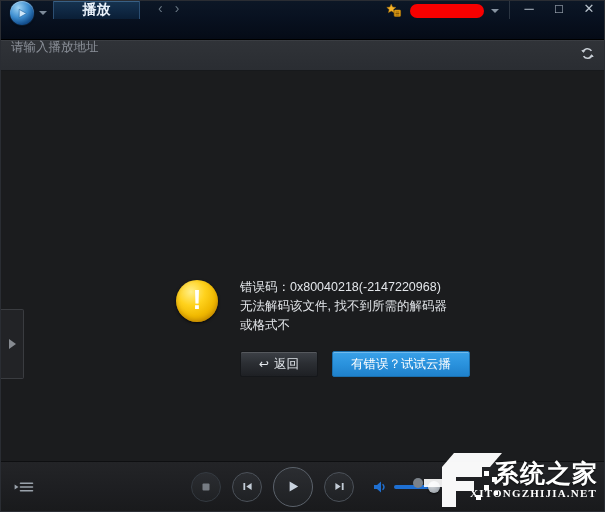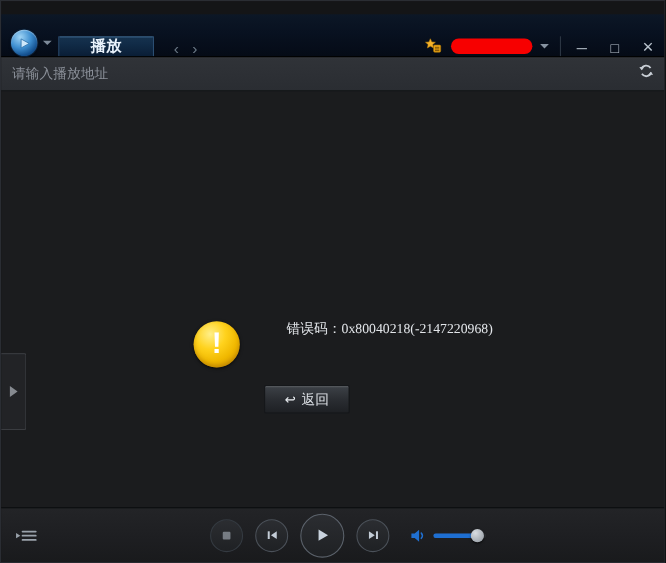--- a/index.html
+++ b/index.html
@@ -15,23 +15,22 @@
     box-sizing:border-box;
     border:1px solid #2a2d33;
     display:flex;flex-direction:column;
     overflow:hidden;
   }
 
   
   .titlebar{
     position:relative;height:38px;flex:0 0 38px;
     background:linear-gradient(180deg,#0c1726 0%,#081120 45%,#050b16 100%);
-    display:flex;align-items:flex-end;
+    display:flex;align-items:flex-start;
     border-bottom:1px solid #000;
-    margin-top:12px;
   }
   .logo-wrap{
     display:flex;align-items:center;padding:0 6px 0 9px;gap:5px;
   }
   .logo{
     width:24px;height:24px;border-radius:50%;
     background:radial-gradient(circle at 35% 28%, #9fd4f5 0%, #3f8fd0 42%, #14508f 72%, #0a2c55 100%);
     box-shadow:0 0 0 1px #0a1a2e,0 1px 2px rgba(0,0,0,.8), inset 0 1px 1px rgba(255,255,255,.35);
     display:flex;align-items:center;justify-content:center;
   }
@@ -71,21 +70,21 @@
   .winbtns{display:flex;align-items:stretch;}
   .winbtn{
     width:30px;display:flex;align-items:center;justify-content:center;
     color:#b9c3cd;font-size:13px;cursor:default;
   }
 
   
   .addressbar{
     height:30px;flex:0 0 30px;
     background:linear-gradient(180deg,#303338 0%,#2a2d32 100%);
-    display:flex;align-items:center;
+    display:flex;align-items:flex-start;
     border-bottom:1px solid #17191c;
     box-shadow:inset 0 1px 0 rgba(255,255,255,.05);
   }
   .addr-input{
     flex:1;background:transparent;border:0;outline:none;
     color:#9aa0a8;font-size:12.5px;padding:0 10px;
     font-family:"Liberation Sans","DejaVu Sans",sans-serif;
   }
   .addr-input::placeholder{color:#8b9099;}
   .refresh-btn{
@@ -119,22 +118,21 @@
     display:flex;align-items:center;justify-content:center;
     margin-top:4px;
   }
   .warn-icon .bang{
     color:#fff;font-size:27px;font-weight:bold;line-height:1;
     margin-top:-2px;font-family:"Liberation Sans",sans-serif;
   }
   .err-text{
     color:#e3e6ea;font-size:12.5px;line-height:19px;
     width:208px;padding-top:2px;
-    font-family:Liberation Serif, serif;
-    text-align:right;
+    font-family:Liberation Sans, sans-serif;
   }
   .err-btns{
     display:flex;gap:14px;margin-top:16px;margin-left:64px;
   }
   .btn{
     height:24px;display:flex;align-items:center;justify-content:center;gap:5px;
     font-size:12.5px;cursor:default;border-radius:2px;
     font-family:"DejaVu Sans","Liberation Sans",sans-serif;
   }
   .btn-back{
@@ -285,27 +283,31 @@
       <div class="tri"></div>
     </div>
 
     <div class="error-box">
       <div class="err-row">
         <div class="warn-icon">
           <span class="bang">!</span>
         </div>
         <div class="err-text">
           <div>错误码：0x80040218(-2147220968)</div>
+          <div>无法解码该文件, 找不到所需的解码器或格式不</div>
         </div>
       </div>
       <div class="err-btns">
         <div class="btn btn-back">
           <span class="ret">↩</span>
           <span>返回</span>
         </div>
+        <div class="btn btn-cloud">
+          <span>有错误？试试云播</span>
+        </div>
       </div>
     </div>
   </div>
 
   <div class="controls">
 
     <div class="playlist-btn">
       <svg width="20" height="14" viewBox="0 0 20 14" aria-hidden="true">
         <path d="M4.5 7 L0.6 4.6 L0.6 9.4 Z" fill="#9aa2ab"></path>
         <path d="M6.5 3.2 h12 M6.5 7 h12 M6.5 10.8 h12" stroke="#9aa2ab" stroke-width="1.6" stroke-linecap="round"></path>
@@ -343,15 +345,34 @@
           <path d="M1 5 h3 L8 1.6 v10.8 L4 9 H1 Z" fill="#1f6fd0"></path>
           <path d="M10 4.6 q2 2.4 0 4.8" fill="none" stroke="#1f6fd0" stroke-width="1.4" stroke-linecap="round"></path>
         </svg>
       </span>
       <div class="vol-track">
         <div class="vol-fill" style="width: 38px;"></div>
         <div class="vol-knob" style="left: 34px;"></div>
       </div>
     </div>
 
+    <div class="watermark">
+      <div class="wm-mark">
+        <svg width="96" height="58" viewBox="0 0 96 58" aria-hidden="true">
+          <g fill="#ffffff">
+            <path d="M42 2 L90 2 L78 16 L30 16 Z" opacity="0.97"></path>
+            <path d="M30 16 L30 56 L44 56 L44 40 L62 40 L62 30 L44 30 L44 26 L70 26 L70 16 Z" opacity="0.97"></path>
+            <path d="M12 28 L30 28 L30 36 L12 36 Z" opacity="0.9"></path>
+            <circle cx="6" cy="32" r="5" fill="#7b828a"></circle>
+            <rect x="72" y="20" width="5" height="5"></rect>
+            <rect x="80" y="26" width="5" height="5"></rect>
+            <rect x="72" y="34" width="5" height="5"></rect>
+            <rect x="82" y="40" width="4" height="4"></rect>
+            <rect x="64" y="44" width="5" height="5"></rect>
+          </g>
+        </svg>
+      </div>
+      <div class="wm-cn">系统之家</div>
+      <div class="wm-en">XITONGZHIJIA.NET</div>
+    </div>
 
   </div>
 </div>
 
 </body></html>

